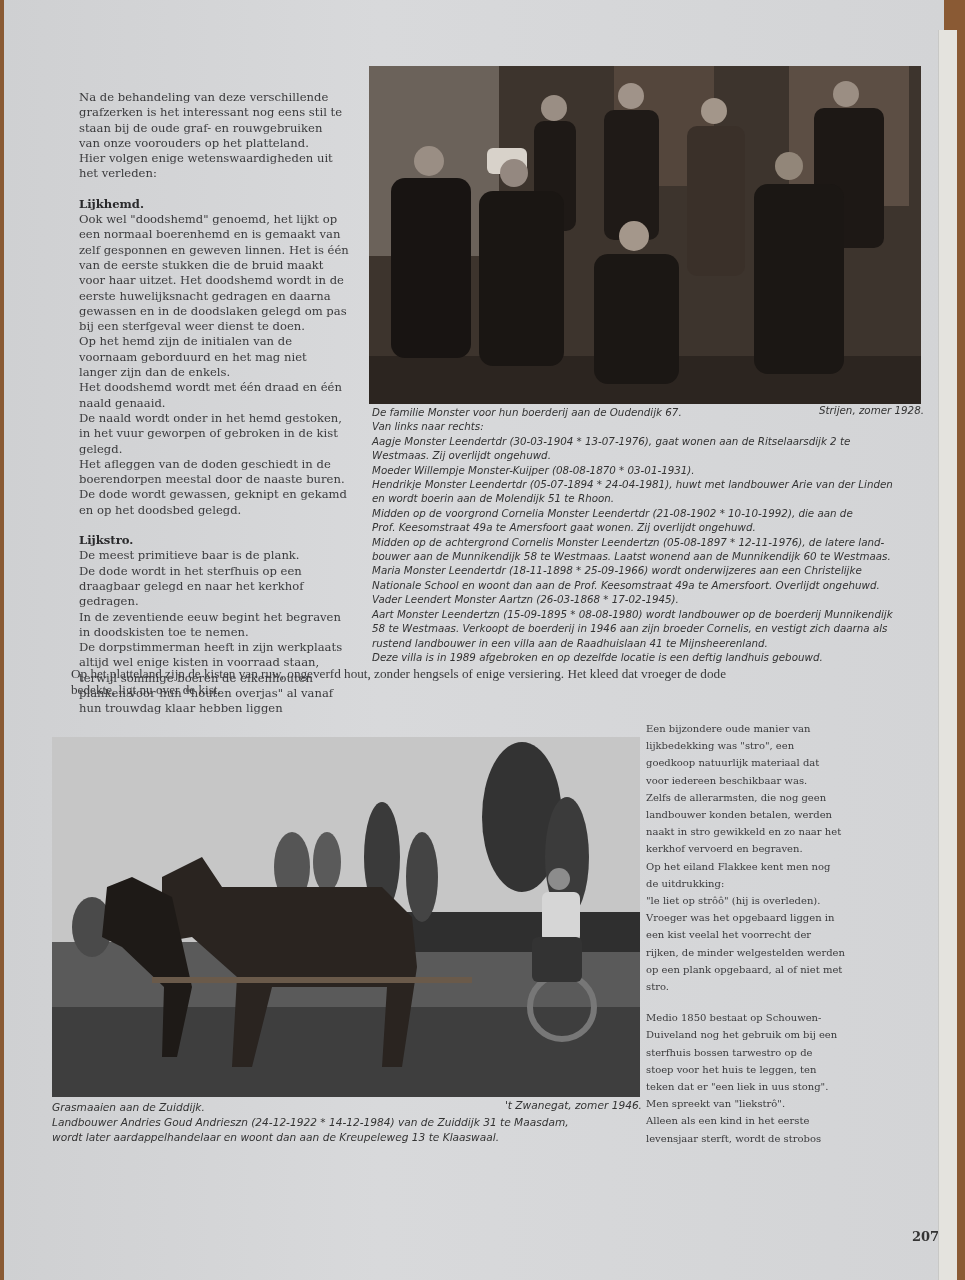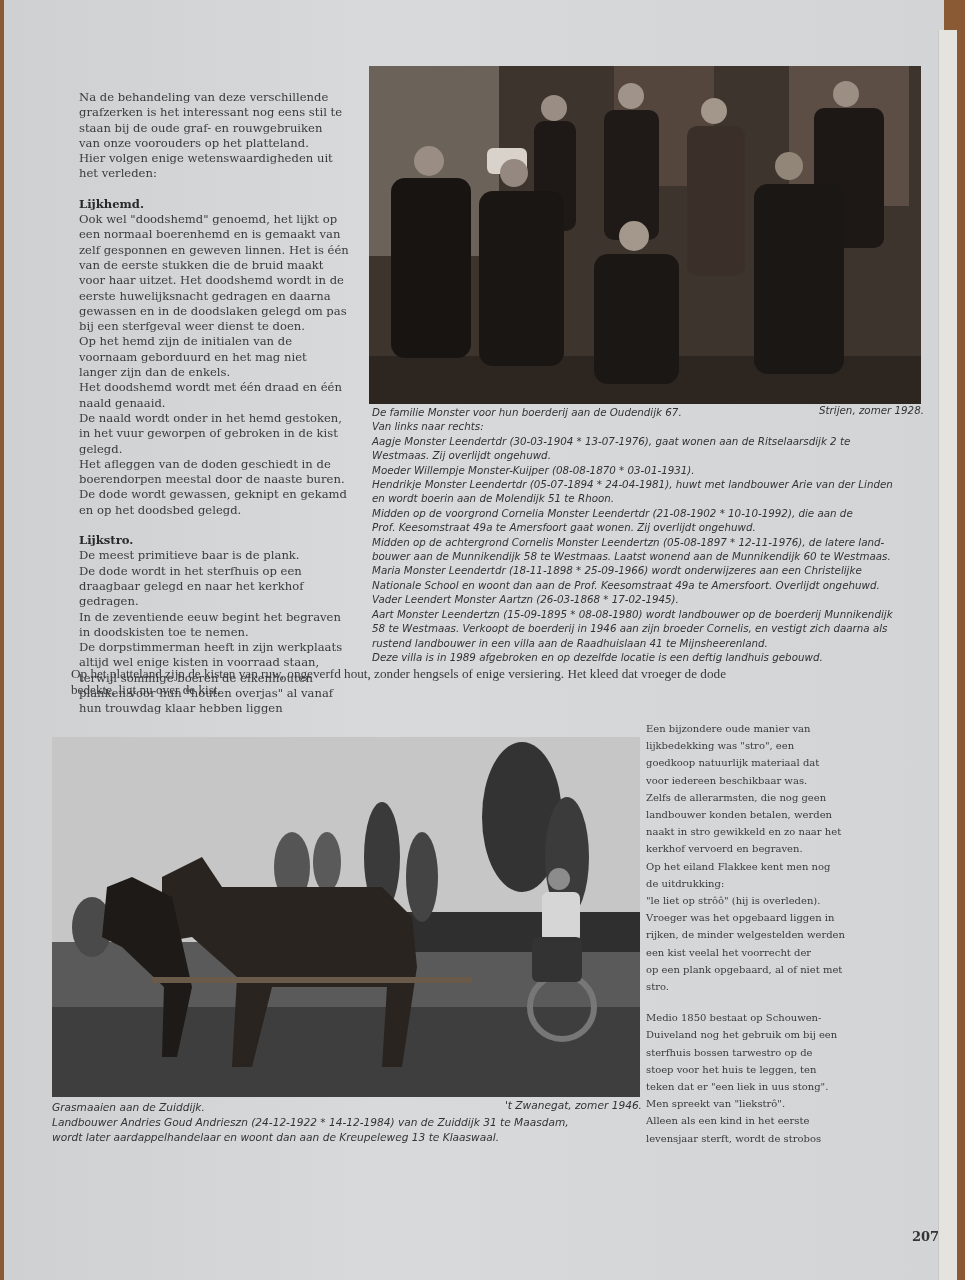--- a/index.html
+++ b/index.html
@@ -174,22 +174,22 @@
       <p>goedkoop natuurlijk materiaal dat</p>
       <p>voor iedereen beschikbaar was.</p>
       <p>Zelfs de allerarmsten, die nog geen</p>
       <p>landbouwer konden betalen, werden</p>
       <p>naakt in stro gewikkeld en zo naar het</p>
       <p>kerkhof vervoerd en begraven.</p>
       <p>Op het eiland Flakkee kent men nog</p>
       <p>de uitdrukking:</p>
       <p>"le liet op strôô" (hij is overleden).</p>
       <p>Vroeger was het opgebaard liggen in</p>
+      <p>een kist veelal het voorrecht der</p>
       <p>rijken, de minder welgestelden werden</p>
-      <p>een kist veelal het voorrecht der</p>
       <p>op een plank opgebaard, al of niet met</p>
       <p>stro.</p>
     </div>
     <div class="gap"></div>
     <div>
       <p>Medio 1850 bestaat op Schouwen-</p>
       <p>Duiveland nog het gebruik om bij een</p>
       <p>sterfhuis bossen tarwestro op de</p>
       <p>stoep voor het huis te leggen, ten</p>
       <p>teken dat er "een liek in uus stong".</p>

